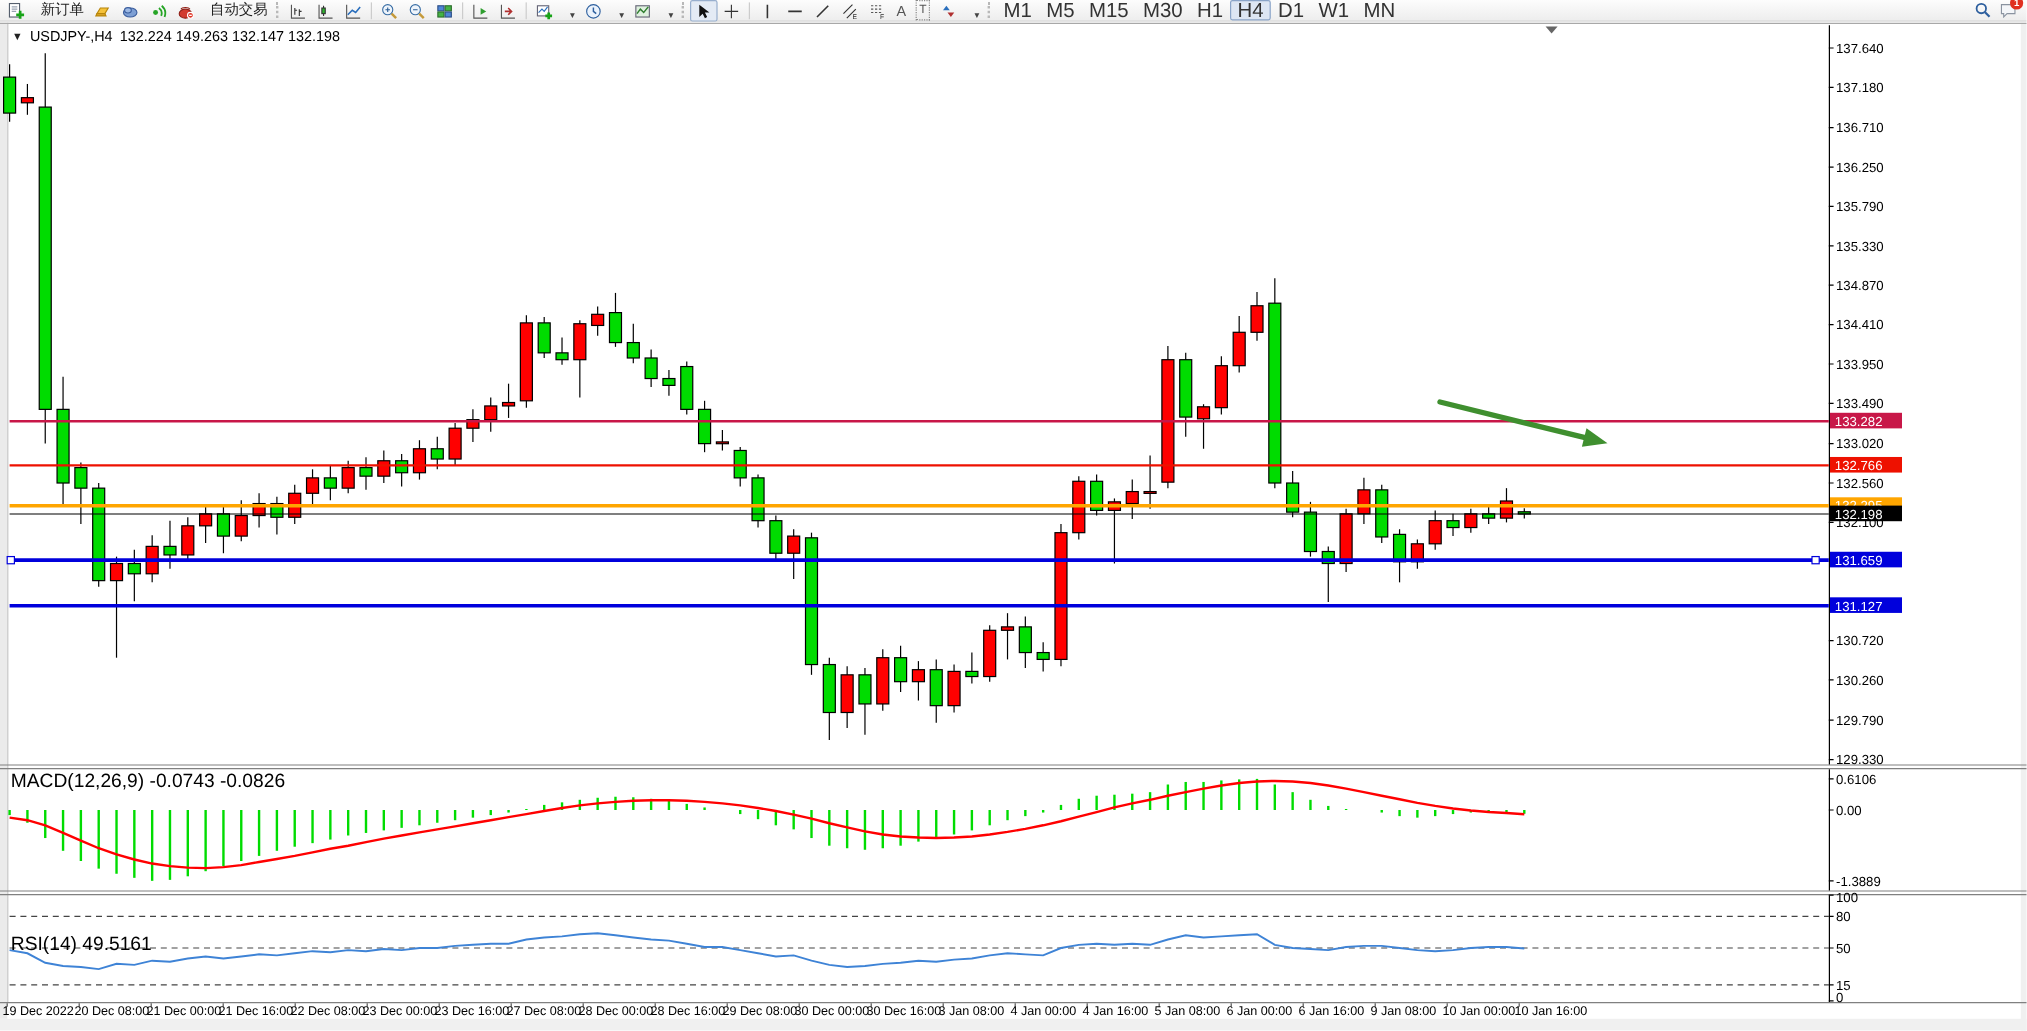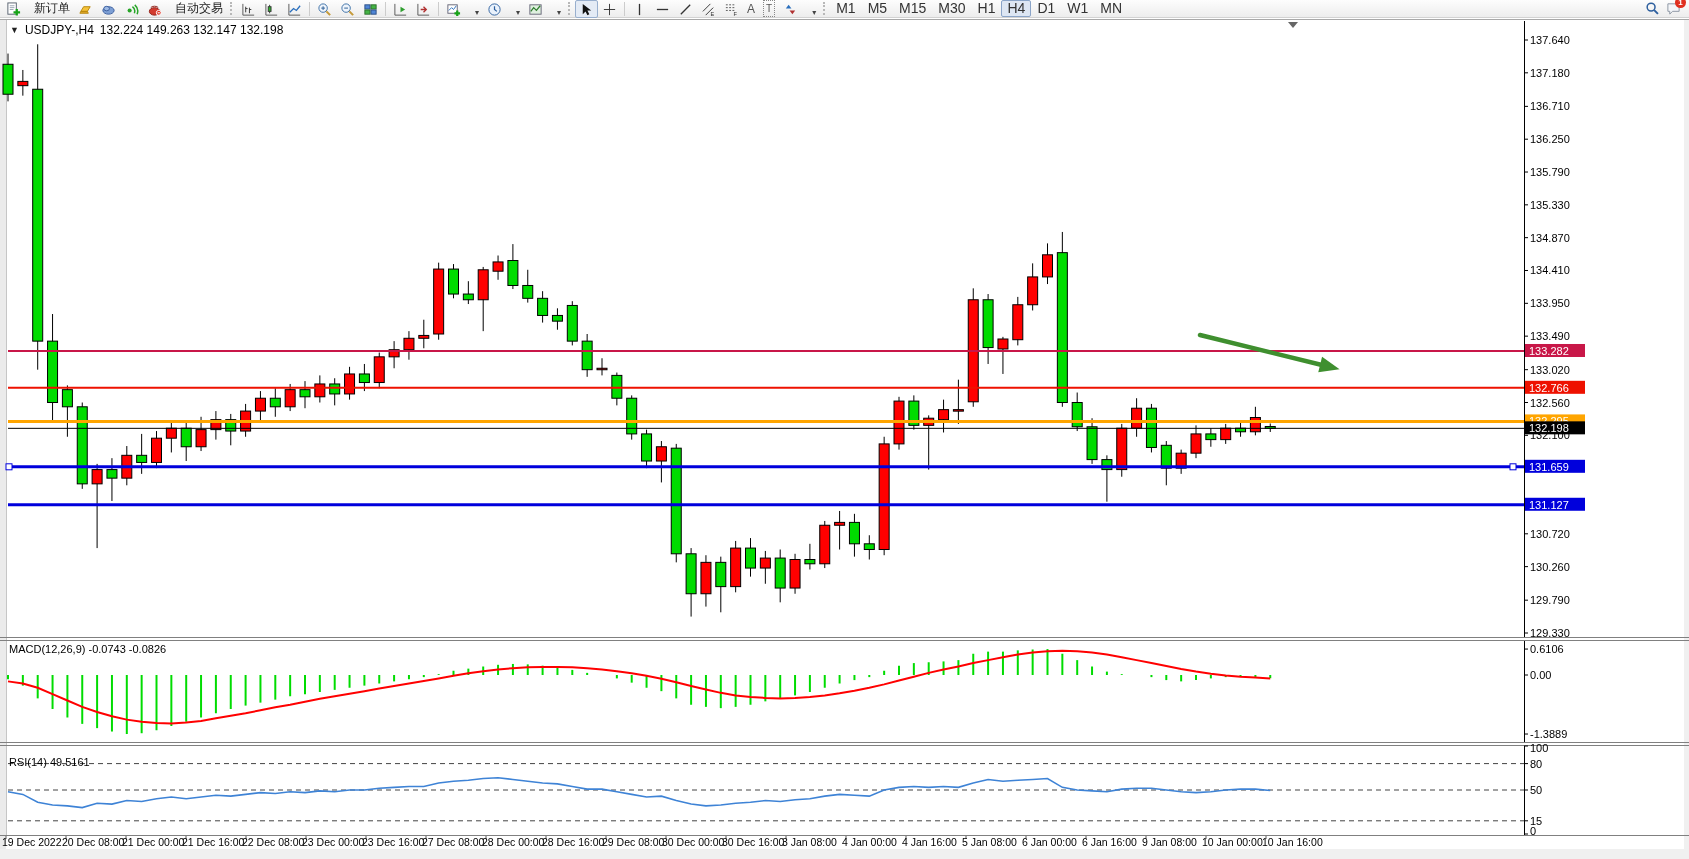--- a/index.html
+++ b/index.html
@@ -8,32 +8,32 @@
   #toolbar{position:absolute;left:0;top:0;width:1689px;height:18px;
     background:linear-gradient(#fdfdfd,#ededed);border-bottom:1px solid #d2d2d2;
     display:flex;align-items:center;font-size:12px;color:#222;z-index:5;padding:0 2px;box-sizing:border-box;}
   .tbtn{display:flex;align-items:flex-end;gap:13px;padding:0 3px;height:16px;border:1px solid transparent;border-radius:2px;cursor:default;white-space:nowrap;}
   .tbtn.pressed{background:#e4ebf5;border-color:#98afce;}
   .tbi{display:inline-flex;width:15px;height:15px;align-items:center;justify-content:center;}
   .tbi svg{width:15px;height:15px;}
   .sep{width:1px;height:14px;background:#cccccc;margin:0 3px;}
   .grip{width:2px;height:13px;border-left:2px dotted #b8b8b8;margin:0 3px;}
   .caret{font-size:8px;color:#444;margin-left:1px;}
-  .tf{padding:0 5px;height:15px;line-height:15px;font-size:14px;color:#333;border:1px solid transparent;border-radius:2px;}
+  .tf{padding:0 5px;height:15px;line-height:15px;font-size:17px;color:#333;border:1px solid transparent;border-radius:2px;}
   .tf.active{background:#dde6f3;border-color:#8aa4c8;}
   .glyph{font-size:11px;line-height:15px;}
   #tb-right{margin-left:auto;display:flex;align-items:center;gap:6px;padding-right:6px;}
   .badge{position:absolute;right:-5px;top:-4px;background:#e03020;color:#fff;border-radius:50%;
     width:11px;height:11px;font-size:8px;line-height:11px;text-align:center;font-weight:bold;}
   
   #chart-title{position:absolute;left:10px;top:23px;font-size:12px;color:#000;z-index:3;display:flex;gap:6px;align-items:center;}
   #chart-title .dd{font-size:9px;color:#222;}
-  .pane-label{position:absolute;left:9px;font-size:11px;color:#000;z-index:3;}
+  .pane-label{position:absolute;left:9px;font-size:16px;color:#000;z-index:3;}
   #macd-label{top:643px;}
-  #rsi-label{top:756px;}
+  #rsi-label{top:779px;}
   #chart-svg{position:absolute;left:0;top:0;z-index:1;}
 </style>
 </head>
 <body>
 
 <div id="screen">
 
   <div id="toolbar">
     <div class="tbtn">
       <span class="tbi">

